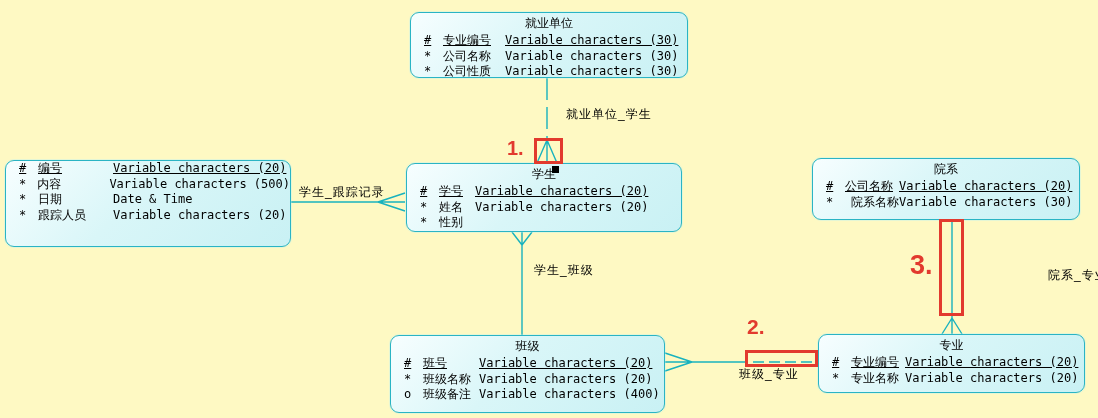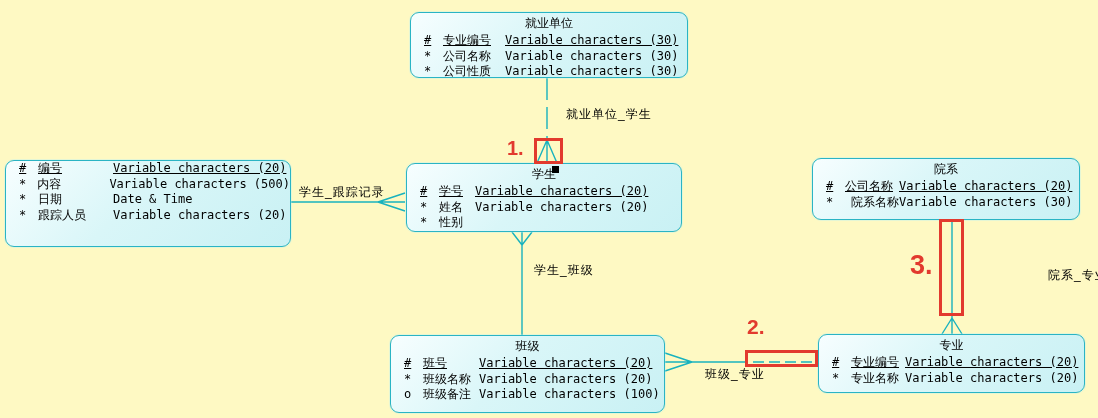--- a/index.html
+++ b/index.html
@@ -172,21 +172,21 @@
           <span class="atype">Variable characters (20)</span>
         </div>
         <div class="attr-row">
           <span class="sym">*</span>
           <span class="aname" style="width: 56px;">班级名称</span>
           <span class="atype">Variable characters (20)</span>
         </div>
         <div class="attr-row">
           <span class="sym">o</span>
           <span class="aname" style="width: 56px;">班级备注</span>
-          <span class="atype">Variable characters (100)</span>
+          <span class="atype">Variable characters (400)</span>
         </div>
       </div>
   </div>
 
   <div class="entity" style="left:818px; top:334px; width:267px; height:59px; --namew:54px;">
     <span class="entity-title">专业</span>
     <div class="entity-body">
         <div class="attr-row pk">
           <span class="sym">#</span>
           <span class="aname" style="width: 54px;">专业编号</span>
@@ -198,21 +198,21 @@
           <span class="atype">Variable characters (20)</span>
         </div>
       </div>
   </div>
 
   <div class="sel-marker" style="left:552px; top:166px;"></div>
 
   <div class="rel-label" style="left:566px; top:106px;">就业单位_学生</div>
   <div class="rel-label" style="left:299px; top:184px;">学生_跟踪记录</div>
   <div class="rel-label" style="left:534px; top:262px;">学生_班级</div>
-  <div class="rel-label" style="left:705px; top:366px;">班级_专业</div>
+  <div class="rel-label" style="left:739px; top:366px;">班级_专业</div>
   <div class="rel-label" style="left:1001px; top:267px;padding-left:47px;">院系_专业</div>
 
   <div class="red-note" style="left:507px; top:137px; font-size:20px;">1.</div>
   <div class="red-rect" style="left:534px; top:138px; width:29px; height:26px;"></div>
 
   <div class="red-note" style="left:747px; top:315px; font-size:21px;">2.</div>
   <div class="red-rect" style="left:745px; top:350px; width:73px; height:17px;"></div>
 
   <div class="red-note" style="left:910px; top:250px; font-size:27px;">3.</div>
   <div class="red-rect" style="left:939px; top:219px; width:25px; height:97px;"></div>

